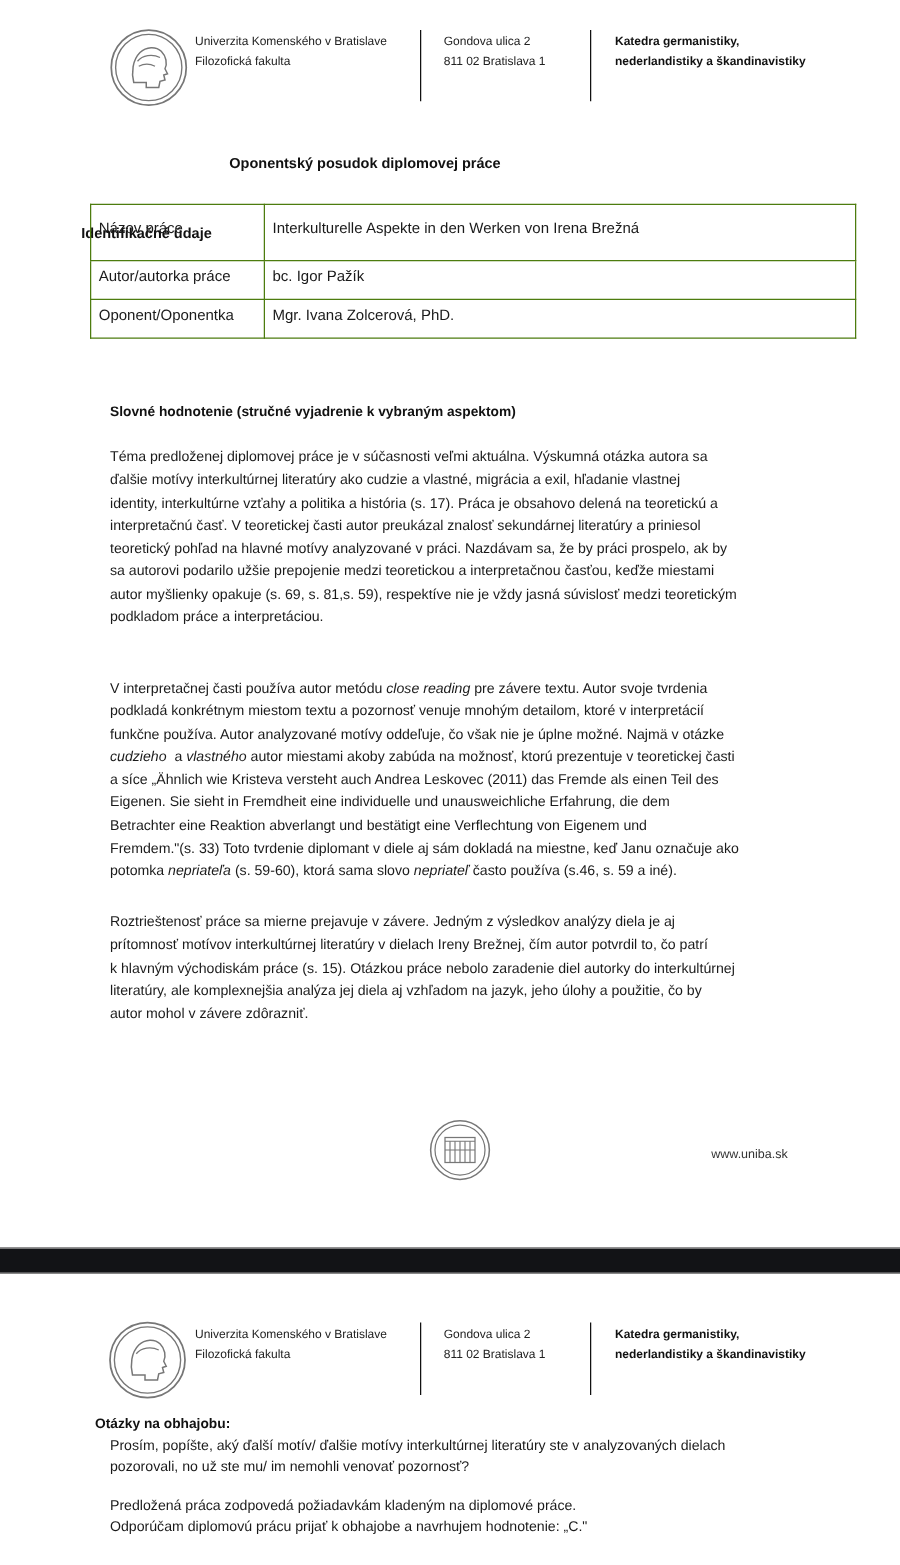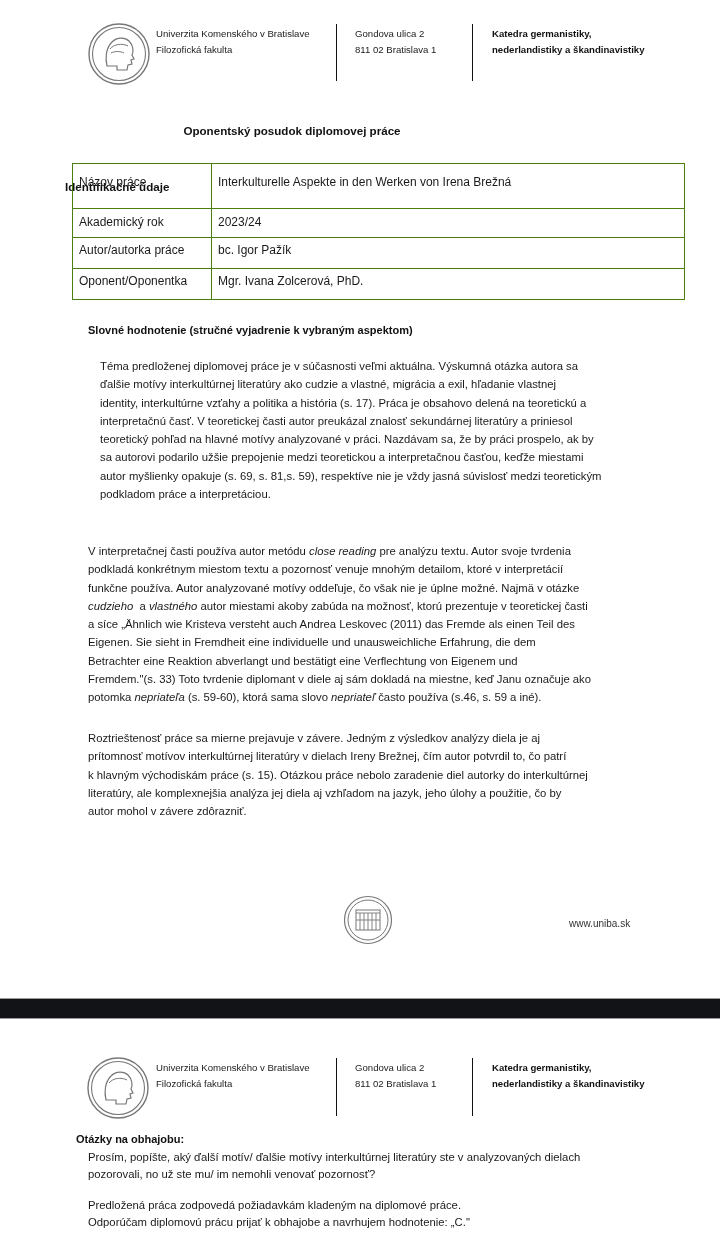--- a/index.html
+++ b/index.html
@@ -74,50 +74,46 @@
 <table class="abs id-table" style="left:72px;top:163px;width:612px;">
   <colgroup>
       <col style="width:139px">
       <col style="width:473px">
     </colgroup>
   <tbody>
       <tr style="height:45px;">
     <td>Názov práce</td>
     <td class="val">Interkulturelle Aspekte in den Werken von Irena Brežná</td>
   </tr>
-  <tr style="height:29px;">
-    <td style="padding-top:6px;">Akademický rok</td>
-    <td class="val" style="padding-top:6px;">2023/24</td>
-  </tr>
   <tr style="height:31px;">
     <td style="padding-top:5px;">Autor/autorka práce</td>
     <td class="val" style="padding-top:5px;">bc. Igor Pažík</td>
   </tr>
   <tr style="height:31px;">
     <td style="padding-top:5px;">Oponent/Oponentka</td>
     <td class="val" style="padding-top:5px;">Mgr. Ivana Zolcerová, PhD.</td>
   </tr>
 </tbody>
   </table>
 
 <div class="abs sec-head" style="left:88px;top:324px;">Slovné hodnotenie (stručné vyjadrenie k vybraným aspektom)</div>
 
-<div class="abs para" style="left:88px;top:357px;margin-left:12px;">
+<div class="abs para" style="left:88px;top:357px;">
   <span class="ln">Téma predloženej diplomovej práce je v súčasnosti veľmi aktuálna. Výskumná otázka autora sa</span>
   <span class="ln">ďalšie motívy interkultúrnej literatúry ako cudzie a vlastné, migrácia a exil, hľadanie vlastnej</span>
   <span class="ln">identity, interkultúrne vzťahy a politika a história (s. 17). Práca je obsahovo delená na teoretickú a</span>
   <span class="ln">interpretačnú časť. V teoretickej časti autor preukázal znalosť sekundárnej literatúry a priniesol</span>
   <span class="ln">teoretický pohľad na hlavné motívy analyzované v práci. Nazdávam sa, že by práci prospelo, ak by</span>
   <span class="ln">sa autorovi podarilo užšie prepojenie medzi teoretickou a interpretačnou časťou, keďže miestami</span>
   <span class="ln">autor myšlienky opakuje (s. 69, s. 81,s. 59), respektíve nie je vždy jasná súvislosť medzi teoretickým</span>
   <span class="ln">podkladom práce a interpretáciou.</span>
 </div>
 
 <div class="abs para" style="left:88px;top:542px;">
-  <span class="ln"><span>V interpretačnej časti používa autor metódu </span><i>close reading</i><span> pre analýzu textu. Autor svoje tvrdenia</span></span>
+  <span class="ln"><span>V interpretačnej časti používa autor metódu </span><i>close reading</i><span> pre závere textu. Autor svoje tvrdenia</span></span>
   <span class="ln">podkladá konkrétnym miestom textu a pozornosť venuje mnohým detailom, ktoré v interpretácií</span>
   <span class="ln">funkčne používa. Autor analyzované motívy oddeľuje, čo však nie je úplne možné. Najmä v otázke</span>
   <span class="ln"><i>cudzieho</i><span style="white-space:pre;">  a </span><i>vlastného</i><span> autor miestami akoby zabúda na možnosť, ktorú prezentuje v teoretickej časti</span></span>
   <span class="ln">a síce „Ähnlich wie Kristeva versteht auch Andrea Leskovec (2011) das Fremde als einen Teil des</span>
   <span class="ln">Eigenen. Sie sieht in Fremdheit eine individuelle und unausweichliche Erfahrung, die dem</span>
   <span class="ln">Betrachter eine Reaktion abverlangt und bestätigt eine Verflechtung von Eigenem und</span>
   <span class="ln">Fremdem."(s. 33) Toto tvrdenie diplomant v diele aj sám dokladá na miestne, keď Janu označuje ako</span>
   <span class="ln"><span>potomka </span><i>nepriateľa</i><span> (s. 59-60), ktorá sama slovo </span><i>nepriateľ</i><span> často používa (s.46, s. 59 a iné).</span></span>
 </div>
 

